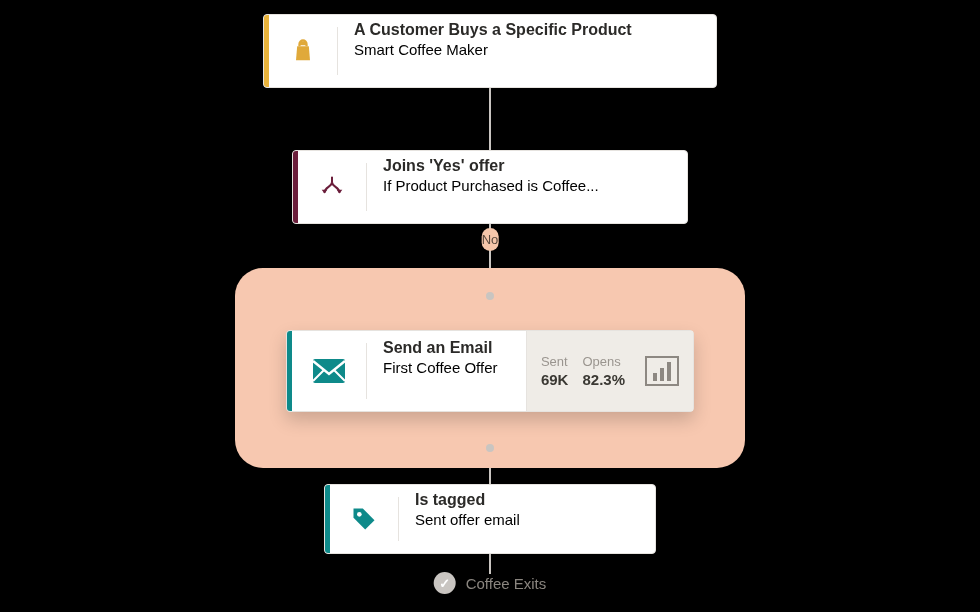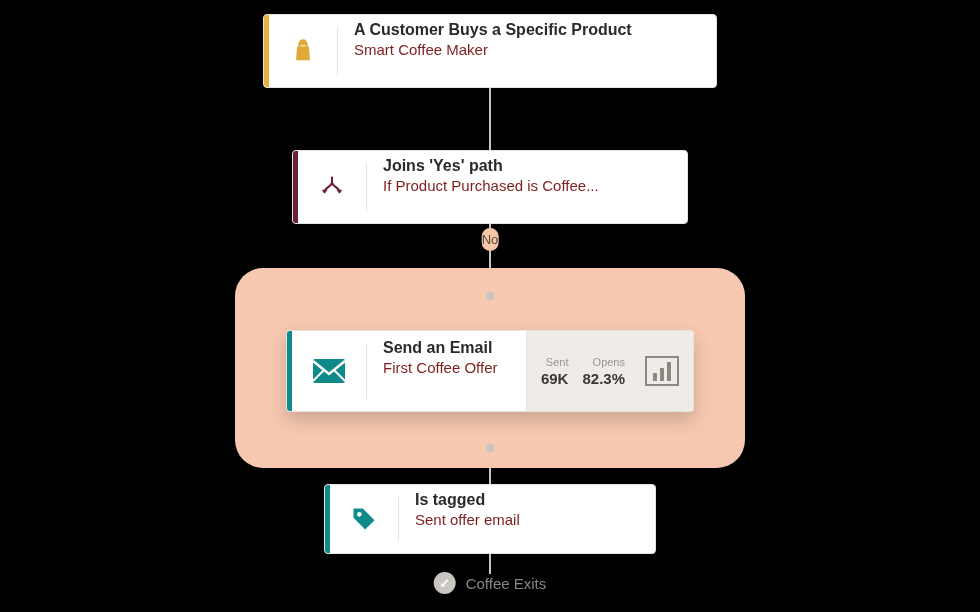--- a/index.html
+++ b/index.html
@@ -34,39 +34,39 @@
     box-shadow: 0 1px 2px rgba(0,0,0,0.04);
   }
   .card .accent { width: 5px; flex: 0 0 5px; border-radius: 3px 0 0 3px; }
   .card .iconwrap {
     width: 68px; flex: 0 0 68px;
     display: flex; align-items: center; justify-content: center;
   }
   .card .divider { width: 1px; background: #e6e3df; margin: 12px 0; }
   .card .body { padding: 6px 20px 14px 16px; flex: 1; min-width: 0; }
   .card .title { font-size: 16px; font-weight: 600; color: #2b2a28; margin-bottom: 2px; white-space: nowrap; }
-  .card .subtitle { font-size: 15px; color: #7f1d1d; white-space: nowrap; }
+  .card .subtitle { font-size: 15px; color: #000000; white-space: nowrap; }
 
   .c1 { top: 14px; width: 454px; height: 74px; }
   .c1 .accent { background: #e9b33b; }
 
   .c2 { top: 150px; width: 396px; height: 74px; }
   .c2 .accent { background: #6b1e3b; }
 
   .c3 { top: 330px; width: 408px; height: 82px; box-shadow: 0 8px 18px rgba(0,0,0,0.18); }
   .c3 .accent { background: #0e8a8a; }
   .c3 .iconwrap { width: 74px; flex: 0 0 74px; }
   .c3 .body { display:flex; align-items:flex-start; padding:8px 0 0 16px; }
   .c3 .maincol { flex:1; }
   .c3 .stats {
     display:flex; align-items:center; gap:14px;
     background:#efece7; height:100%; padding:0 14px;
     border-left:1px solid #e6e3df;
   }
-  .stat .slabel { font-size:11px; color:#9a958f;text-align:right; }
+  .stat .slabel { font-size:13px; color:#9a958f; }
   .stat .sval { font-size:15px; font-weight:600; color:#3a3833; margin-top:2px; }
   .charticon {
     width:34px; height:30px; border:2px solid #8d8882;
     display:flex; align-items:flex-end; justify-content:center; gap:3px;
     padding:4px 4px 3px 4px; margin-left:6px;
   }
   .charticon span { width:4px; background:#8d8882; }
 
   .c4 { top: 484px; width: 332px; height: 70px; }
   .c4 .accent { background: #0e8a8a; }
@@ -121,21 +121,21 @@
       <svg width="30" height="28" viewBox="0 0 32 28" fill="none" stroke="#6b1e3b" stroke-width="2.2">
           <path d="M16 3 v6"></path>
           <path d="M16 9 C16 14 8 14 8 20"></path>
           <path d="M16 9 C16 14 24 14 24 20"></path>
           <path d="M5 17 l3 4 l3-4" fill="#6b1e3b" stroke="none"></path>
           <path d="M21 17 l3 4 l3-4" fill="#6b1e3b" stroke="none"></path>
         </svg>
     </div>
     <div class="divider"></div>
     <div class="body">
-      <div class="title">Joins 'Yes' path</div>
+      <div class="title">Joins 'Yes' offer</div>
       <div class="subtitle">If Product Purchased is Coffee...</div>
     </div>
   </div>
 
   <div class="pill" style="top:228px;">No</div>
 
   <div class="card c3">
     <div class="accent"></div>
     <div class="iconwrap">
       <svg width="34" height="26" viewBox="0 0 34 26" fill="#0e8a8a">

